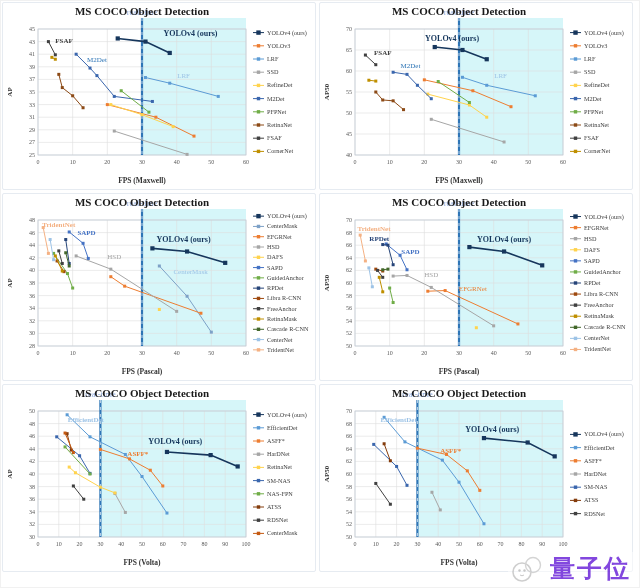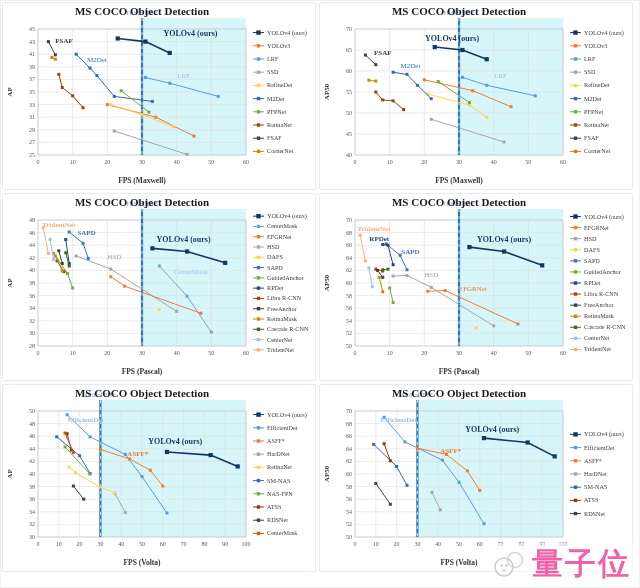--- a/index.html
+++ b/index.html
@@ -2,21 +2,21 @@
 <html><head>
 <meta charset="utf-8">
 <style>
   html,body{margin:0;padding:0;background:#ffffff;}
   body{width:640px;height:588px;font-family:"Liberation Serif",serif;overflow:hidden;}
   .page{position:relative;width:640px;height:588px;background:#ffffff;border:1px solid #f1f1f1;box-sizing:border-box;}
   .grid{display:grid;grid-template-columns:314px 314px;grid-auto-rows:188px;gap:3px;padding:1px;}
   .panel{background:#ffffff;border:1px solid #e6ebf1;border-radius:2px;box-sizing:border-box;overflow:hidden;}
   .panel svg{display:block;}
   .watermark{position:absolute;right:6px;bottom:2px;display:flex;align-items:center;gap:4px;opacity:.85;background:rgba(255,255,255,.6);padding:0 2px;}
-  .watermark .brand{font-size:31px;font-weight:bold;color:#ec4899;letter-spacing:2px;font-family:"Liberation Serif",serif;}
+  .watermark .brand{font-size:25px;font-weight:bold;color:#6d28d9;letter-spacing:2px;font-family:"Liberation Serif",serif;}
 </style>
 </head>
 <body>
 
 <div class="page">
   <div class="grid">
     <div class="panel">
         <svg width="312" height="186" viewBox="0 0 312 186">
           <rect x="139" y="15" width="104" height="137" fill="#d6f6f9"></rect>
           <g stroke="#dedede" stroke-width="0.6">

